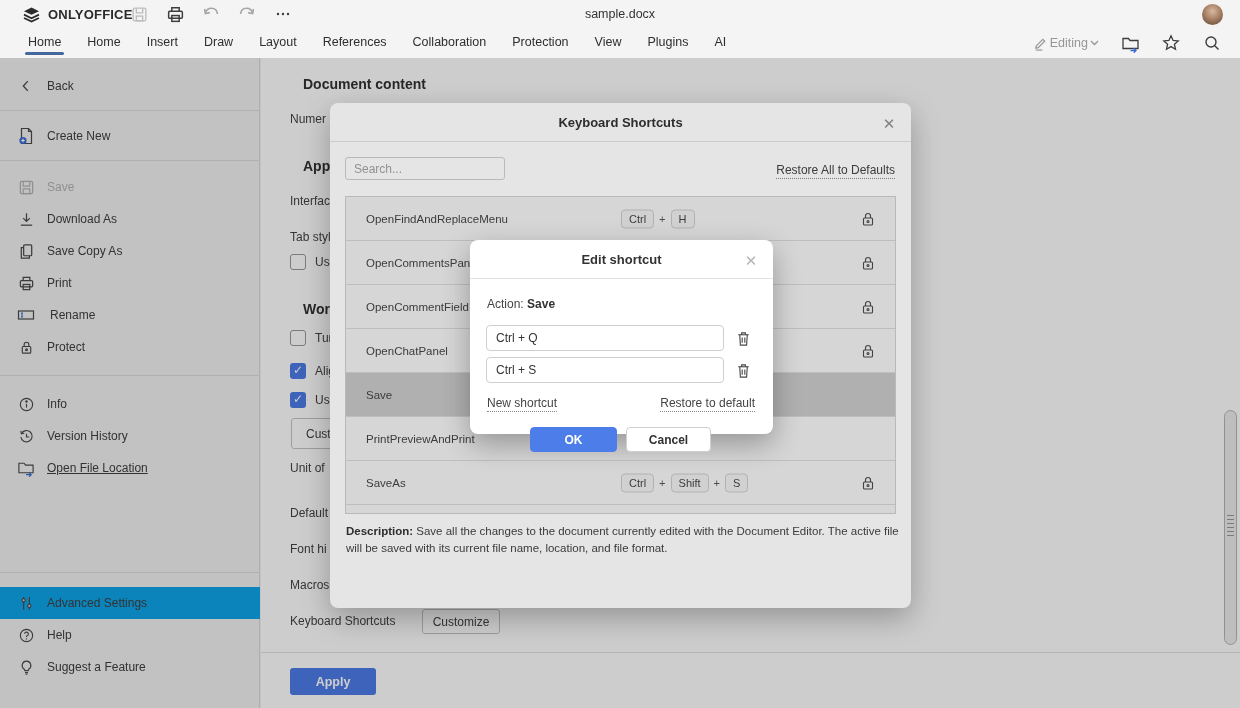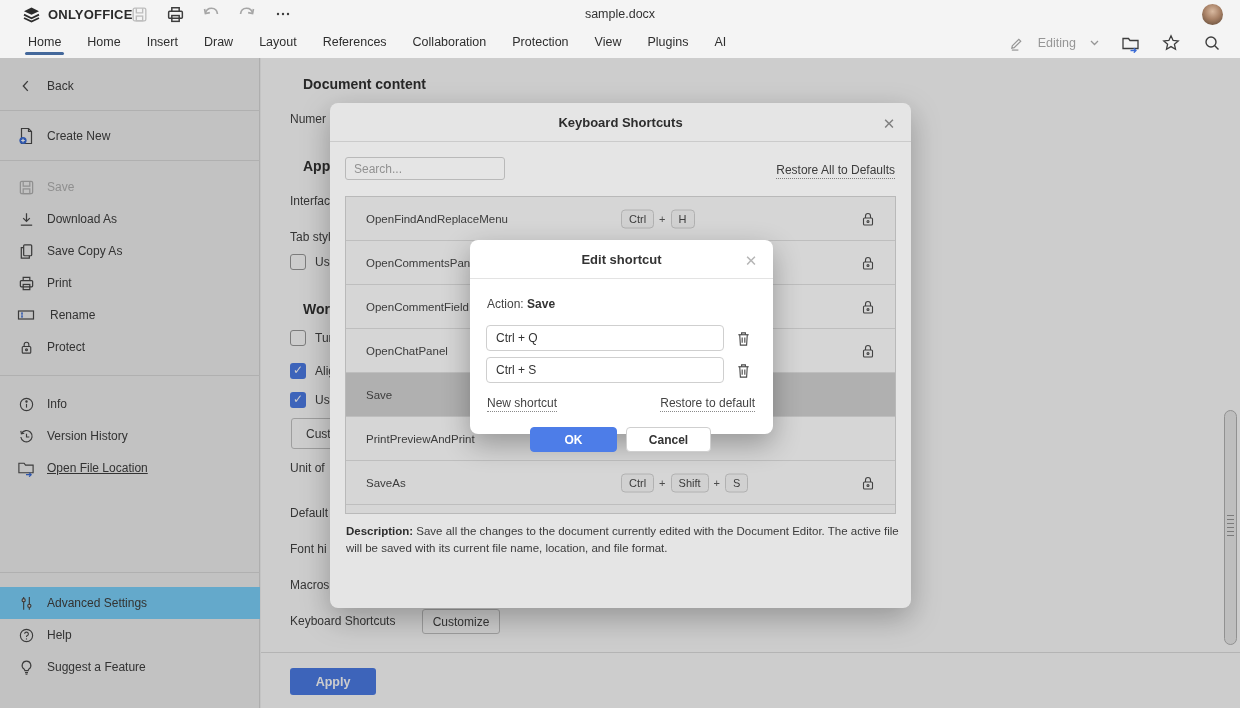--- a/index.html
+++ b/index.html
@@ -15,30 +15,30 @@
   .qat .tbtn { width:22px; height:22px; display:flex; align-items:center; justify-content:center; cursor:pointer; }
   .doc-title { position:absolute; left:0; top:7px; width:1240px; text-align:center; font-size:12.5px; color:#333; pointer-events:none; }
   .avatar { position:absolute; right:17px; top:4px; width:21px; height:21px; border-radius:50%;
             background:radial-gradient(circle at 50% 35%, #d8b9a0 0%, #a98267 45%, #6e5440 85%, #5c4636 100%); }
   .tabsrow { position:absolute; left:0; top:28px; width:1240px; height:30px; background:#f4f4f4; z-index:1; }
   .tabs { position:absolute; left:27px; top:0; height:30px; display:flex; gap:24px; align-items:center; }
   .tab { font-size:12.5px; color:#2e2e2e; cursor:pointer; position:relative; padding:4px 1px 7px; }
   .tab.active { font-weight:normal; }
   .tab.active::after { content:""; position:absolute; left:-2px; right:-2px; bottom:1px; height:3px; border-radius:2px; background:#44689b; }
   .tr-right { position:absolute; right:18px; top:0; height:30px; display:flex; align-items:center; gap:21px; }
-  .mode { display:flex; align-items:center; gap:14px; color:#969696; font-size:12.5px; cursor:pointer; }
+  .mode { display:flex; align-items:center; gap:2px; color:#969696; font-size:12.5px; cursor:pointer; }
   .icbtn { width:20px; height:20px; display:flex; align-items:center; justify-content:center; cursor:pointer; }
 
   
   .filemenu { position:absolute; left:0; top:58px; width:1240px; height:650px; z-index:1; }
   .sidebar { position:absolute; left:0; top:0; width:260px; height:650px; background:#f1f1f1; border-right:1px solid #d9d9d9; }
   .sb-item { position:absolute; left:0; width:260px; height:32px; display:flex; align-items:center; gap:12px; padding-left:17px; cursor:pointer; color:#404040; font-size:12px; }
   .sb-item .sb-ic { width:18px; height:18px; display:flex; align-items:center; justify-content:center; flex:0 0 18px; }
   .sb-item.disabled { color:#b3b3b3; }
-  .sb-item.selected { background:#7dd3fc; }
+  .sb-item.selected { background:#0ea5e9; }
   .sb-sep { position:absolute; left:0; width:260px; height:0; border-top:1px solid #dcdcdc; }
 
   .content { position:absolute; left:261px; top:0; width:979px; height:650px; background:#ffffff; }
   .h1 { position:absolute; left:29px; font-size:14px; font-weight:bold; color:#333;margin-left:13px; }
   .lbl { position:absolute; left:29px; font-size:12px; color:#444; white-space:nowrap; }
   .cbrow { position:absolute; left:29px; display:flex; align-items:center; gap:9px; font-size:12px; color:#444; }
   .cb { width:16px; height:16px; border-radius:3px; flex:0 0 16px; position:relative; }
   .cb.off { background:#fff; border:1px solid #9b9b9b; }
   .cb.on { background:#4d7de8; }
   .cb.on::after { content:"\2713"; position:absolute; left:3px; top:0px; color:#fff; font-size:12px; font-weight:bold; }

